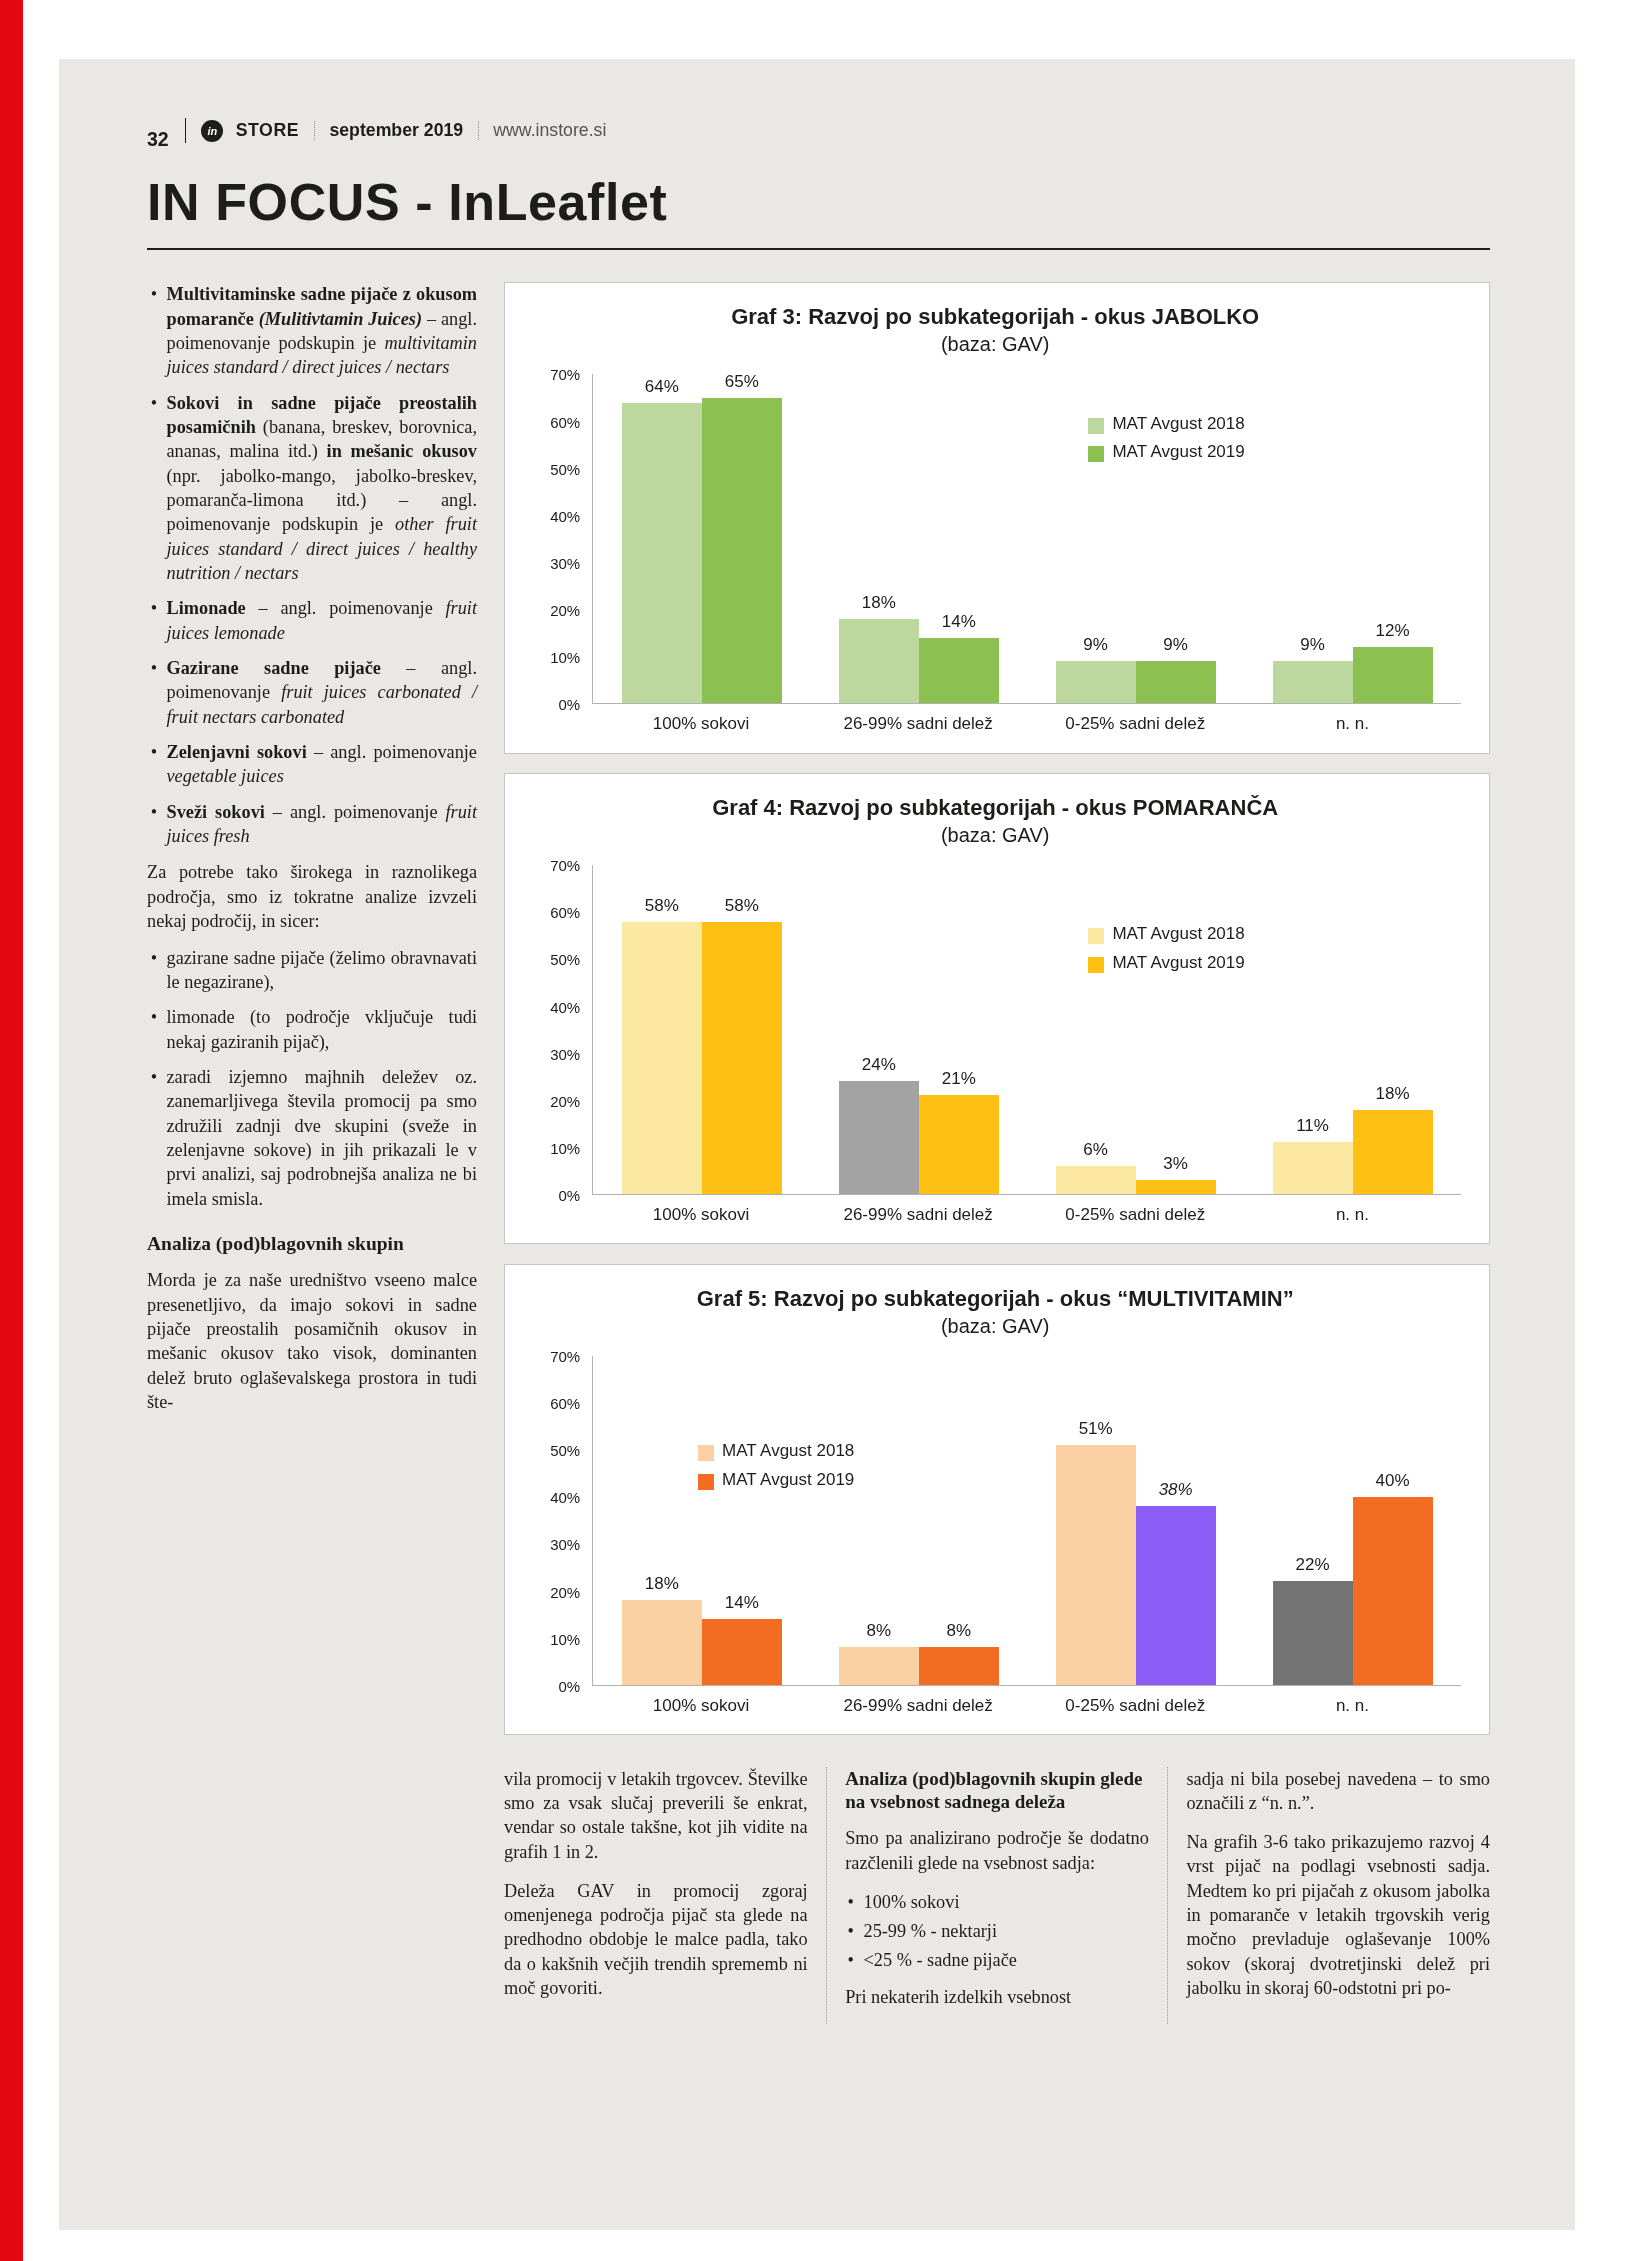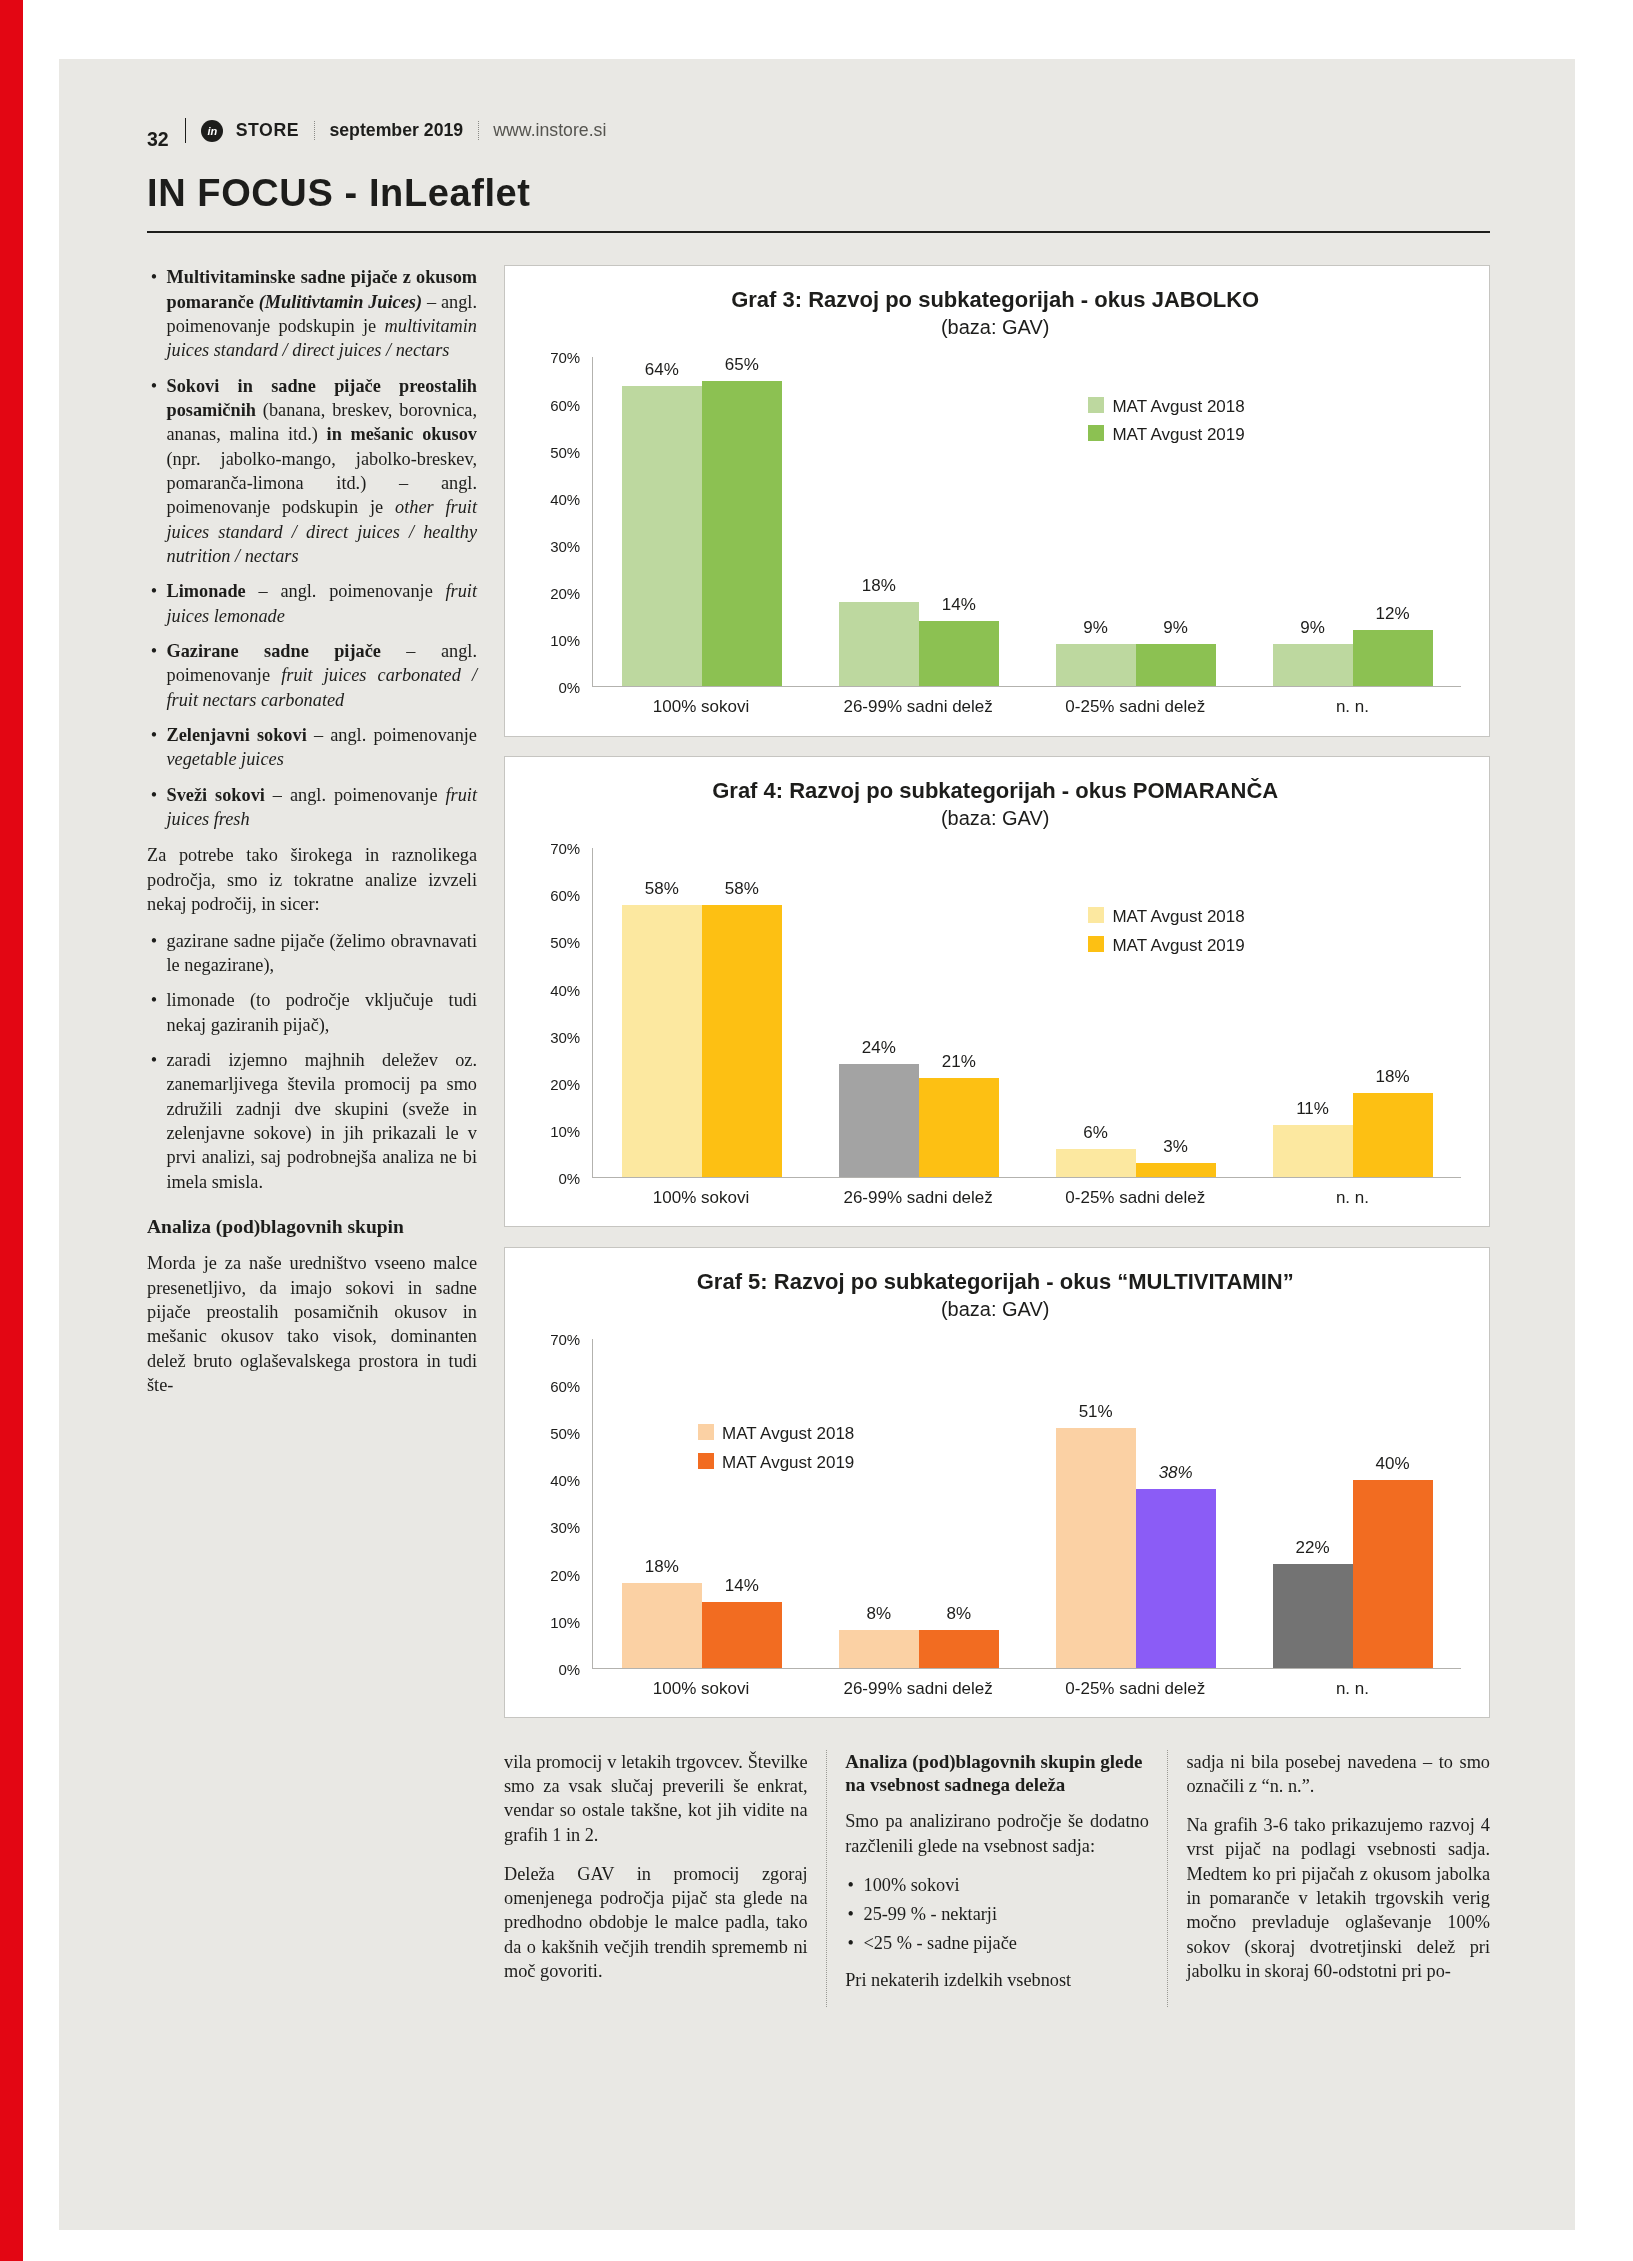--- a/index.html
+++ b/index.html
@@ -20,21 +20,21 @@
   .logo-circle{
     width:22px;height:22px;border-radius:50%;background:#1d1d1b;color:#fff;
     display:inline-flex;align-items:center;justify-content:center;
     font-size:11px;font-weight:bold;font-style:italic;
   }
   .brand{font-weight:bold;letter-spacing:0.6px;}
   .hdr-sep{width:0;height:18.3px;border-left:1.2px dotted #8a8a86;margin:0 2.4px;}
   .issue{font-weight:bold;}
   .site{color:#55544f;}
   h1.section-title{
-    font-family:"Liberation Sans",sans-serif;font-weight:bold;font-size:38px;
+    font-family:"Liberation Sans",sans-serif;font-weight:bold;font-size:52px;
     margin:0 0 16px 0;letter-spacing:0.6px;
   }
   .rule{height:2.4px;background:#1d1d1b;margin-bottom:32px;}
   
   .content{display:flex;gap:27px;}
   .sidebar{width:330px;flex:none;font-size:18.3px;line-height:1.33;text-align:justify;}
   .main{flex:1;min-width:0;display:flex;flex-direction:column;}
   
   ul.blist{list-style:none;margin:0 0 12.2px 0;padding:0;}
   ul.blist li{position:relative;padding-left:19.5px;margin-bottom:11px;}
@@ -60,21 +60,21 @@
   }
   .group{flex:1;display:flex;justify-content:center;align-items:flex-end;height:100%;}
   .bar{width:80px;position:relative;}
   .bar-label{
     position:absolute;top:-26px;left:50%;transform:translateX(-50%);
     font-size:17px;white-space:nowrap;color:#1d1d1b;
   }
   .x-axis{display:flex;margin-left:63px;margin-top:9.8px;font-size:17px;}
   .xlabel{flex:1;text-align:center;}
   .legend{position:absolute;display:flex;flex-direction:column;gap:8.5px;font-size:17px;z-index:2;}
-  .legend-row{display:flex;align-items:flex-start;gap:8.5px;}
+  .legend-row{display:flex;align-items:flex-end;gap:8.5px;}
   .swatch{width:16px;height:16px;display:inline-block;flex:none;}
   
   .bottom{display:flex;margin-top:12.2px;font-size:18.3px;line-height:1.33;text-align:justify;}
   .bcol{flex:1;min-width:0;padding:0 18.3px;}
   .bcol:first-child{padding-left:0;}
   .bcol:last-child{padding-right:0;}
   .bcol + .bcol{border-left:1.2px dotted #999893;}
   .bcol p{margin:0 0 14.7px 0;}
   .bcol-heading{font-size:19px;font-weight:bold;text-align:left;margin:0 0 12.2px 0;line-height:1.25;}
   ul.plainlist{list-style:none;margin:0 0 12.2px 0;padding:0;}

